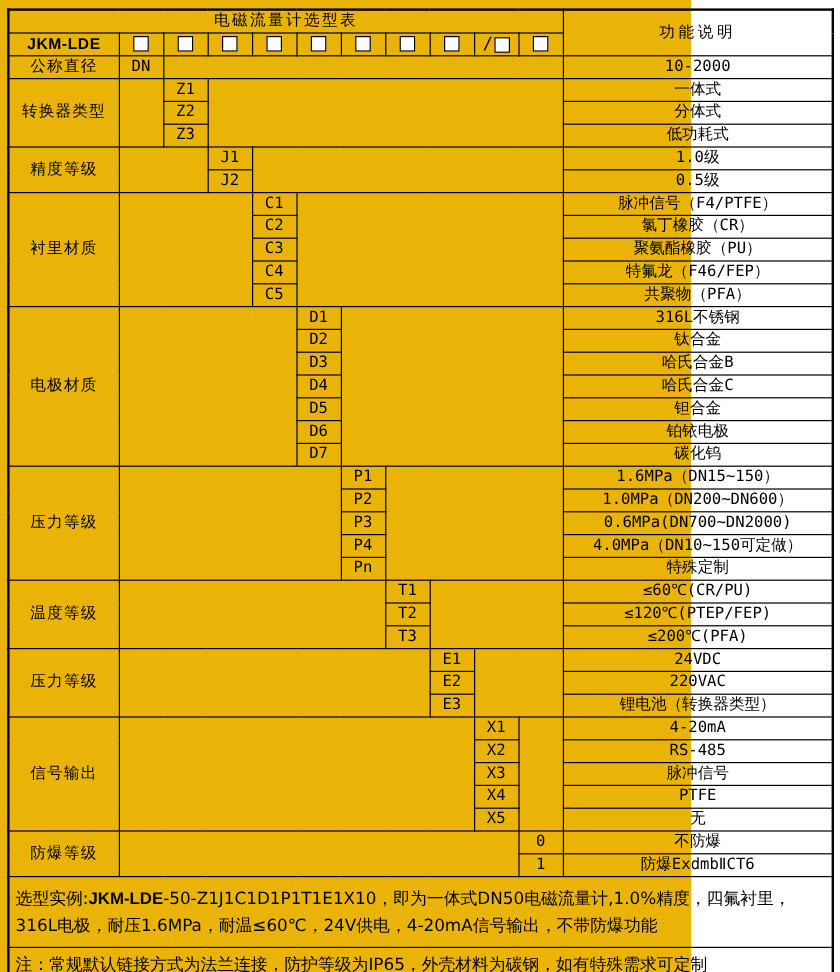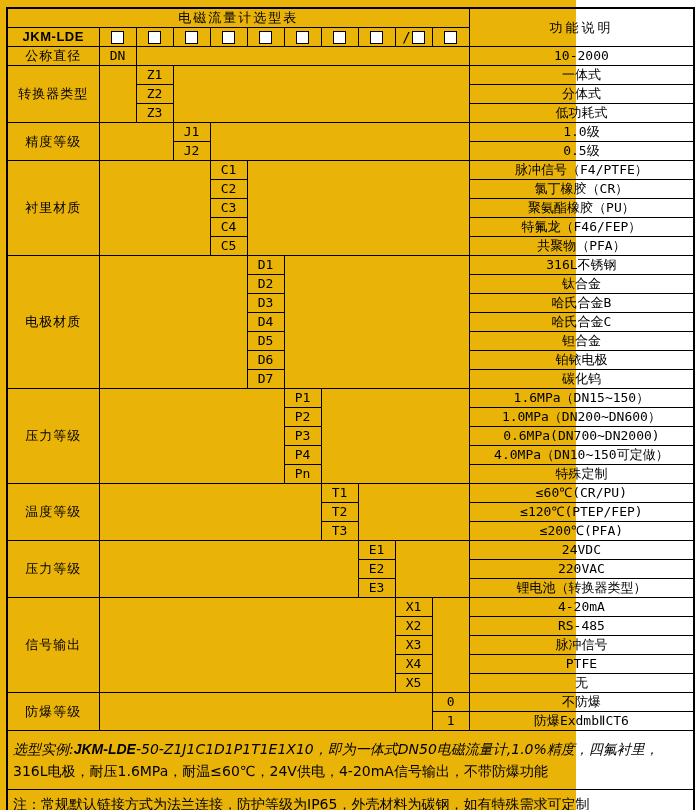--- a/index.html
+++ b/index.html
@@ -34,21 +34,21 @@
   span.box {
     display:inline-block; width:11px; height:11px;
     border:1.5px solid #000; vertical-align:middle; background:#fff;
   }
   span.slash { font-size:14px; margin-right:1px; vertical-align:middle;
     font-family:"DejaVu Sans Mono","Liberation Mono",monospace; }
   tr.example-row td {
     height:52px; text-align:left; padding:3px 5px; font-size:14px;
     line-height:1.6; white-space:normal;
   }
-  .ex-line1 { display:block; text-align:left;font-style:italic; }
+  .ex-line1 { display:block; text-align:left; }
   .ex-line2 { display:block; text-align:left; }
   .ex-model { font-family:"Liberation Sans",sans-serif; font-weight:bold; }
   tr.note-row td {
     height:24px; text-align:left; padding:2px 5px; font-size:14px;
     white-space:normal;
   }
 </style>
 </head>
 <body>
 

